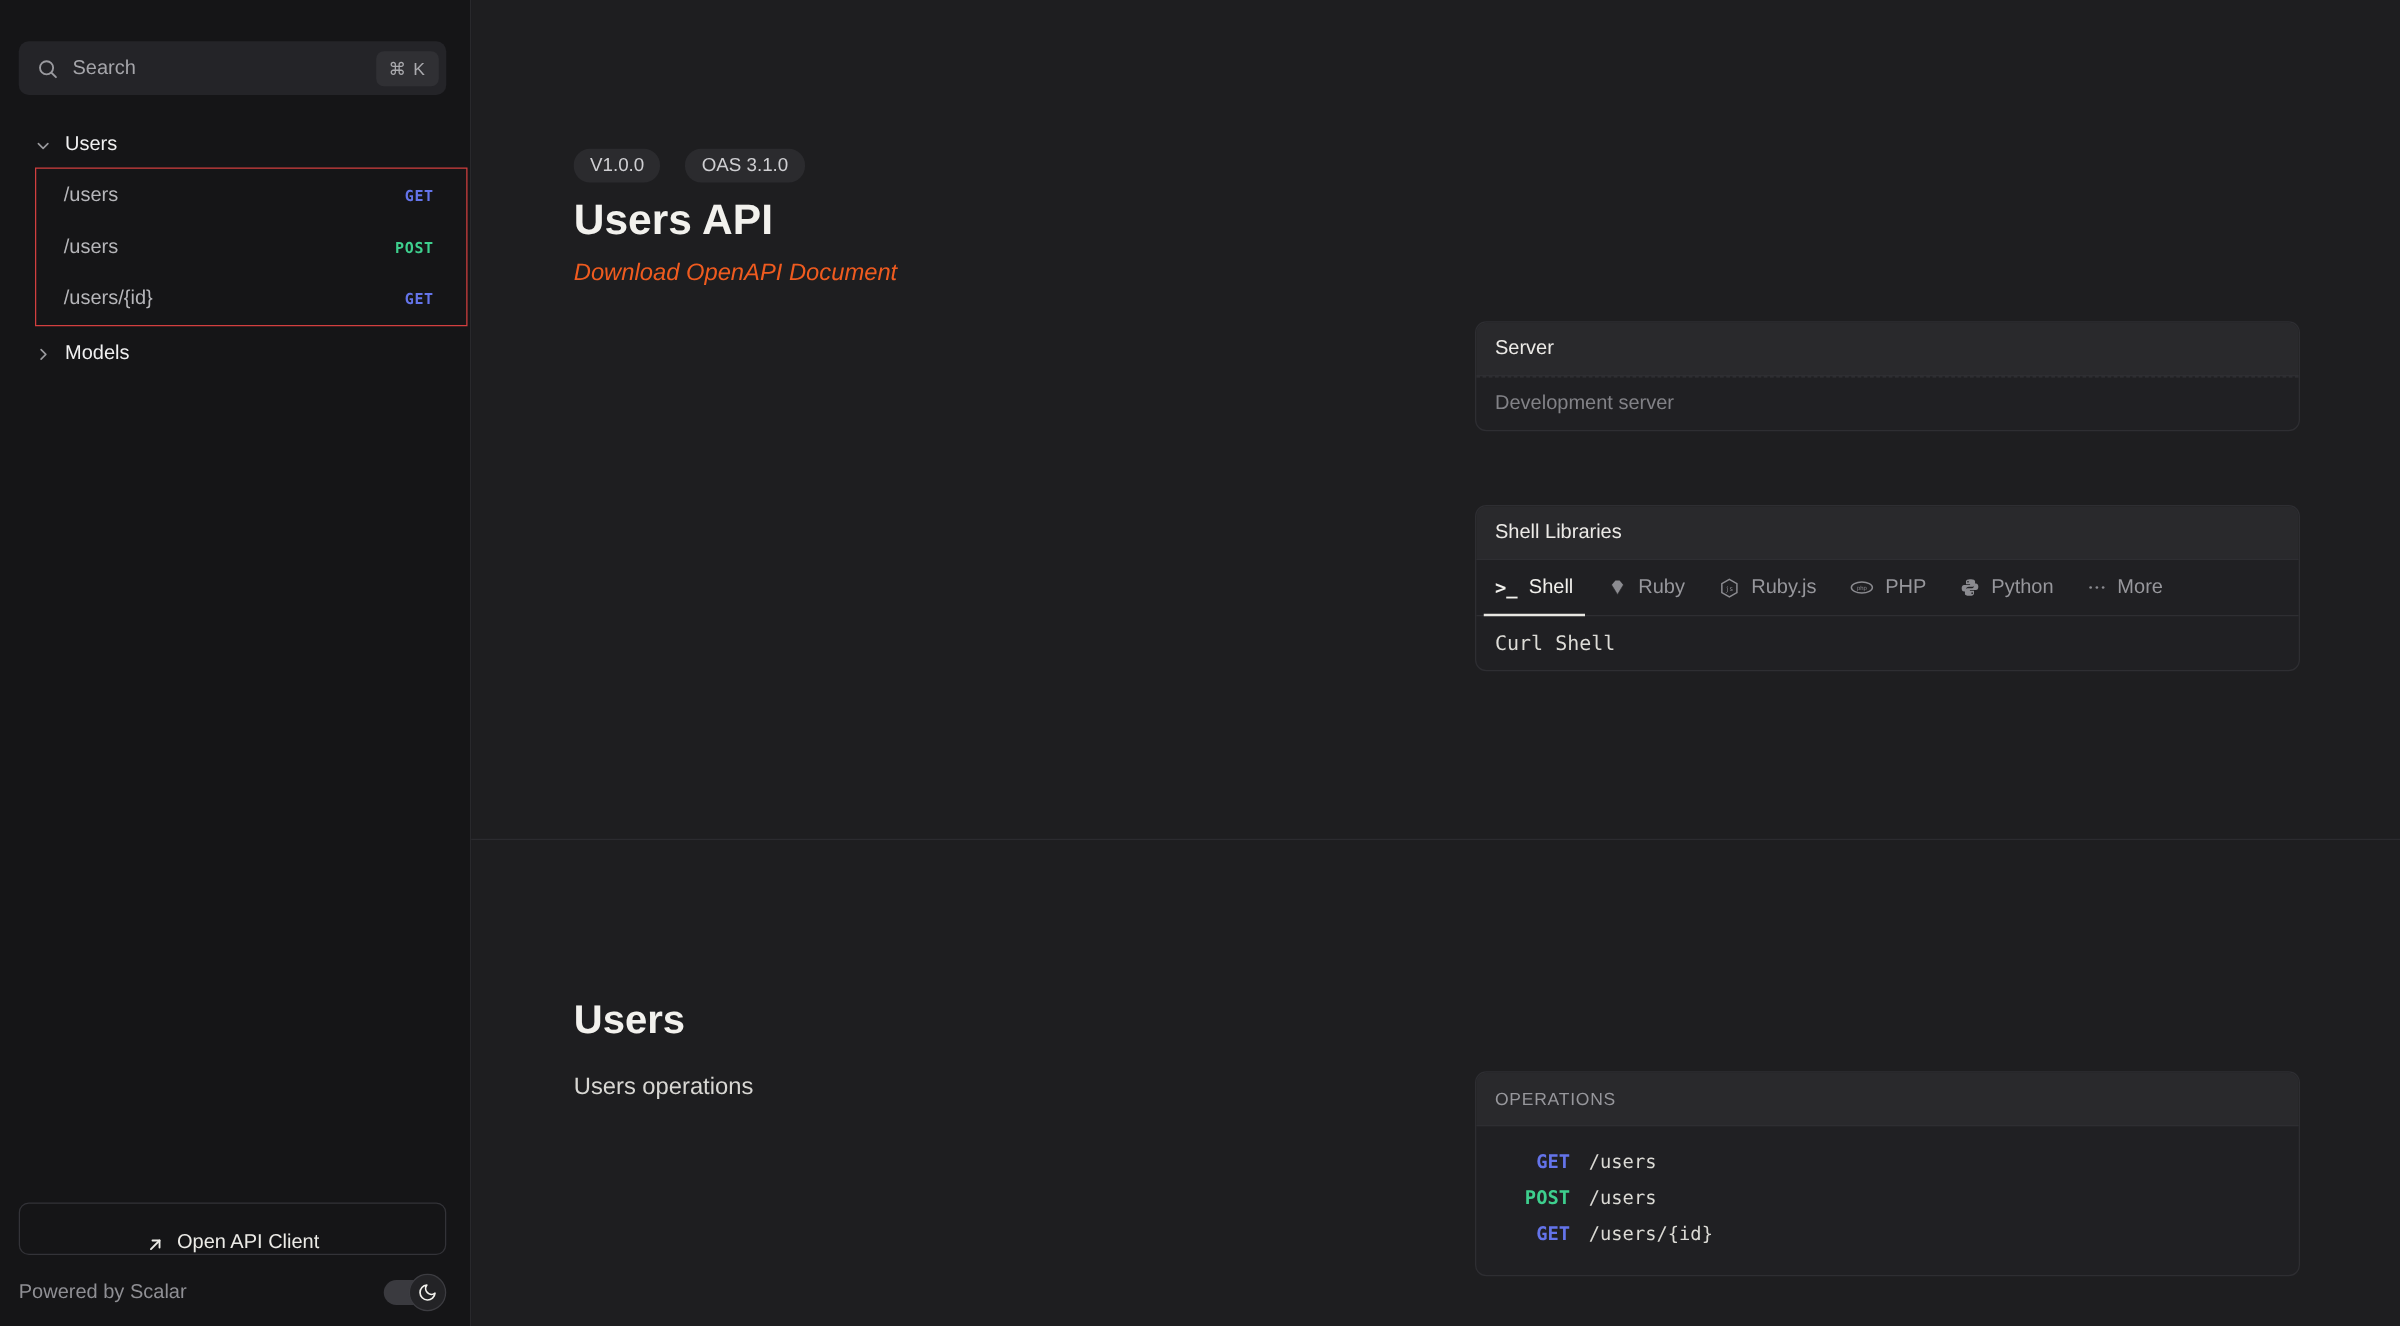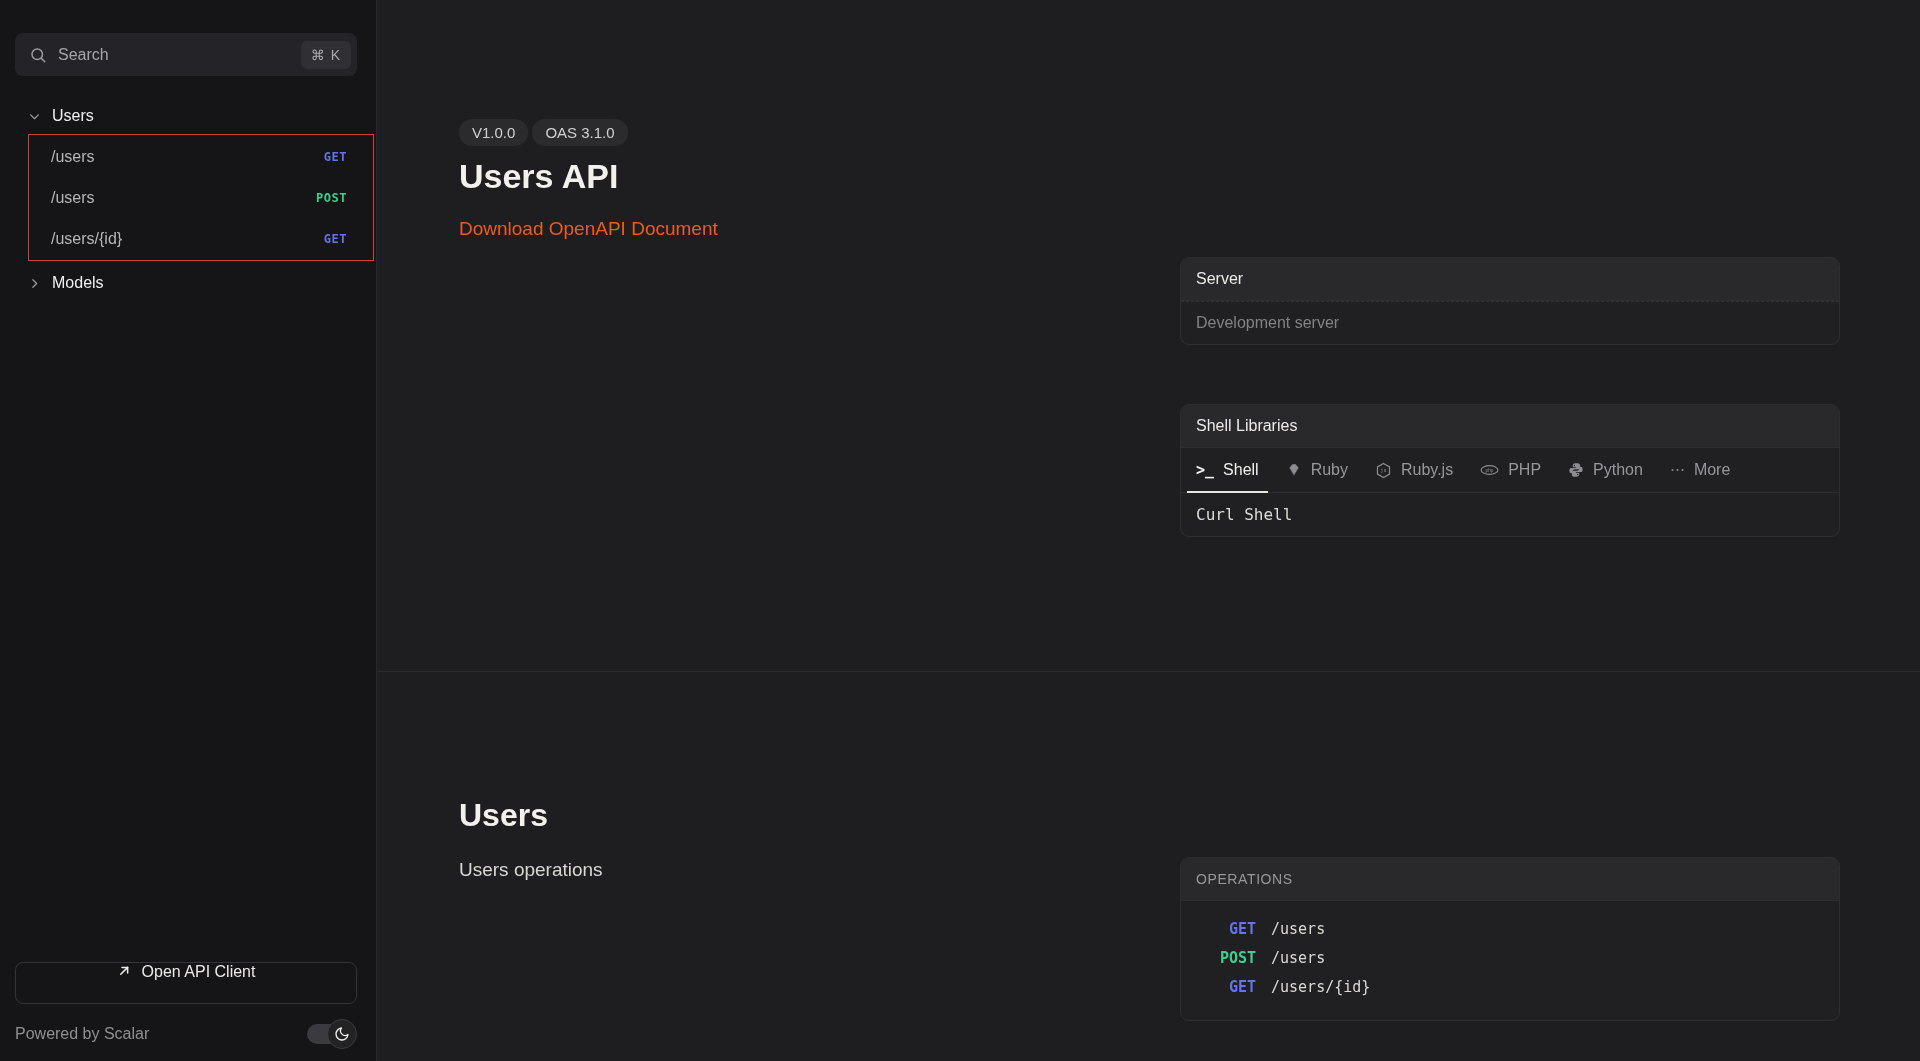--- a/index.html
+++ b/index.html
@@ -53,21 +53,21 @@
     font-size:12px; font-weight:bold; letter-spacing:0.5px;
   }
   .m-get  { color:#6474ea; }
   .m-post { color:#3ecf8e; }
   .models-row { margin-top:8px; }
 
   .sidebar-footer { padding:0 19px 12px 15px; }
   .open-client-btn {
     width:100%; height:42px;
     background:transparent; border:1px solid #333338; border-radius:8px;
-    display:flex; align-items:flex-start; justify-content:center; gap:10px;
+    display:flex; align-items:flex-end; justify-content:center; gap:10px;
     color:#ecebe7; font-size:16px; cursor:pointer;
     font-family:"Liberation Sans", sans-serif;
   }
   .arrow-icon { color:#ecebe7; display:flex; }
   .powered-row {
     margin-top:15px; display:flex; align-items:center; justify-content:space-between;
   }
   .powered { font-size:16px; color:#8f8f94; }
   .toggle { position:relative; width:50px; height:30px; cursor:pointer; }
   .toggle-track {
@@ -77,27 +77,27 @@
   .toggle-knob {
     position:absolute; right:0; top:0; width:30px; height:30px;
     border-radius:50%; background:#232326; border:1px solid #3c3c41;
     display:flex; align-items:center; justify-content:center; color:#f3f2ee;
   }
 
   
   .main { flex:1; position:relative; background:#1e1e20; }
 
   .intro-left { position:absolute; left:82px; top:119px; }
-  .badges { display:flex; gap:4px; }
+  .badges { display:flex; gap:20px; }
   .badge {
     background:#2b2b2e; color:#cfcfd2; font-size:15px;
     padding:5px 13px; border-radius:13px;
   }
   .page-title { margin-top:11px; font-size:34px; font-weight:bold; color:#f2f1ed; }
-  .download-link { display:inline-block; margin-top:22px; font-size:19px; color:#ef5b1f; cursor:pointer; }
+  .download-link { display:inline-block; margin-top:12px; font-size:19px; color:#ef5b1f; cursor:pointer;font-style:italic; }
 
   .card {
     position:absolute; left:803px; width:660px;
     background:#202023; border:1px solid #2e2e32; border-radius:9px;
     overflow:hidden;
   }
   .card-header {
     background:#29292c; border-bottom:1px solid #2e2e32;
     padding:12px 15px; font-size:16px; color:#eceae7;
   }

